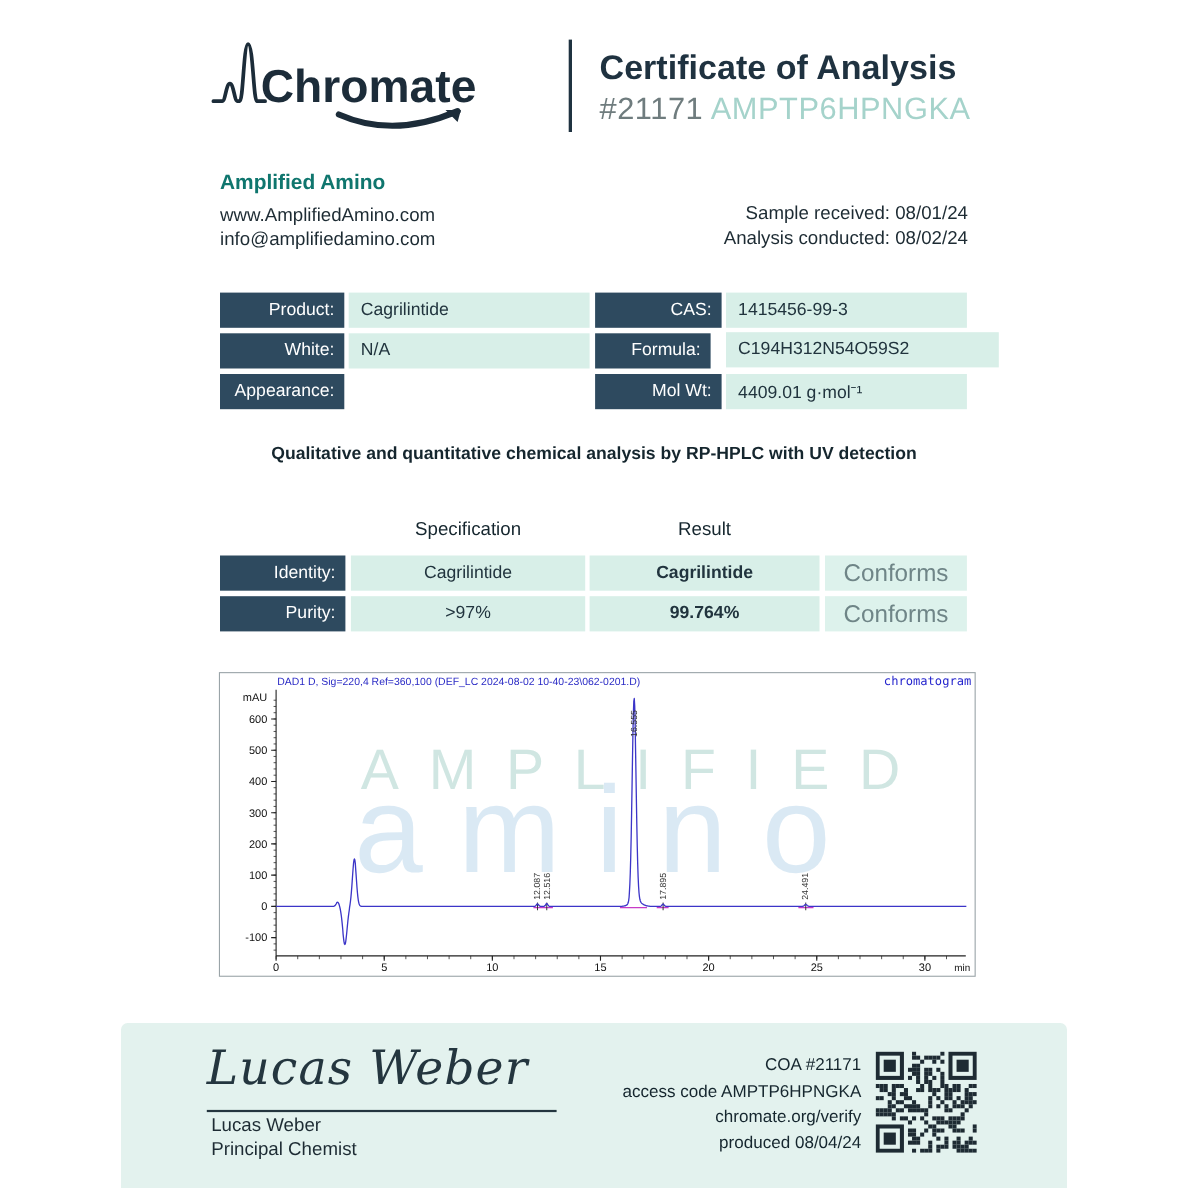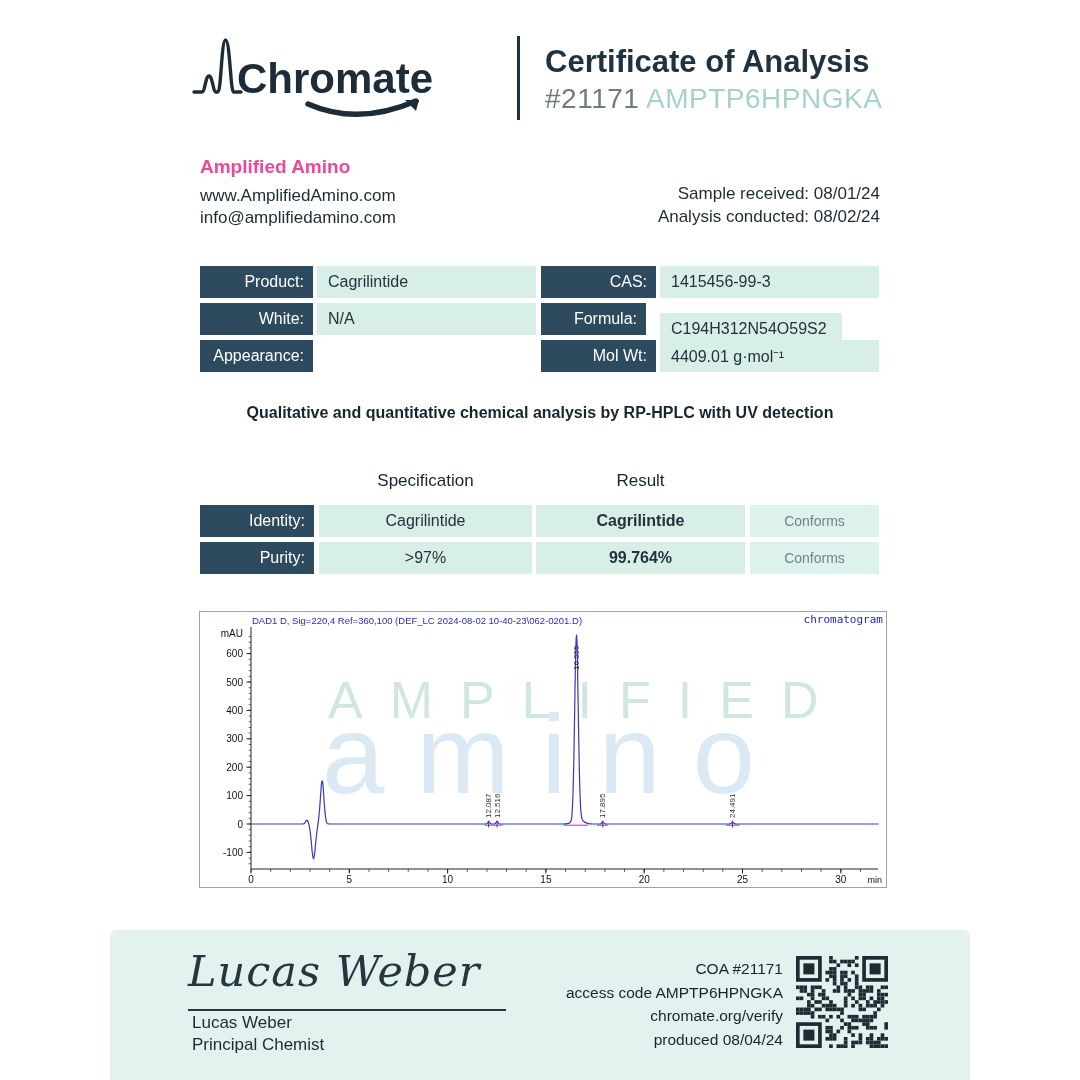--- a/index.html
+++ b/index.html
@@ -7,31 +7,31 @@
         font-family:"Liberation Sans",sans-serif;overflow:hidden;color:#1d2b33;}
   .abs{position:absolute;}
   
   #divider{left:517px;top:36px;width:3px;height:84px;background:var(--navy-text,#1f3240);}
   #cert-title{left:545px;top:44px;font-size:31px;font-weight:700;color:var(--navy-text,#1f3240);}
   #cert-sub{left:545px;top:83px;font-size:28px;letter-spacing:0.5px;}
   #cert-sub .num{color:var(--gray,#6f7c7e);}
   #cert-sub .code{color:var(--teal,#a5d3cb);}
   
   #supplier{left:200px;top:156px;line-height:22px;}
-  #supplier .name{font-size:19px;font-weight:700;margin-bottom:7px;color:#ec4899;}
+  #supplier .name{font-size:19px;font-weight:700;margin-bottom:7px;color:#0f766e;}
   #supplier .line{font-size:17px;color:#1d2b33;}
   #dates{right:200px;top:183px;text-align:right;font-size:17px;line-height:22.5px;}
   b{font-weight:400;}
   
   .cell{position:absolute;height:32px;display:flex;align-items:center;font-size:16px;box-sizing:border-box;}
   .dark{background:var(--navy,#2e4a5f);color:#fff;justify-content:flex-end;padding-right:9px;}
   .mint{background:var(--mint,#d8efe8);color:#21343e;padding-left:11px;}
   .mintc{background:var(--mint,#d8efe8);color:#21343e;justify-content:center;}
   .mintc.bold{font-weight:700;}
-  .conf{background:var(--mint-light,#ddf2ec);color:var(--conforms,#6f8587);justify-content:center;font-size:14px;}
+  .conf{background:var(--mint-light,#ddf2ec);color:var(--conforms,#6f8587);justify-content:center;font-size:22px;}
   #method{left:0;top:404px;width:1080px;text-align:center;font-size:16px;font-weight:700;color:#15262e;}
   .tbl-hdr{position:absolute;text-align:center;font-size:17px;font-weight:400;color:#15262e;}
   
   #chart-box{left:199px;top:611px;width:686px;height:275px;border:1px solid #9aa4a8;background:#fff;}
   #chart-title{position:absolute;left:52px;top:3px;font-size:9.5px;color:#2a2ac5;white-space:nowrap;}
   #chart-corner{position:absolute;right:3px;top:1px;font-family:"DejaVu Sans Mono",monospace;font-size:11px;color:#2525cd;}
   #wm1{position:absolute;left:128px;top:58px;font-size:52px;letter-spacing:27px;color:rgba(176,213,206,0.6);}
   #wm2{position:absolute;left:122px;top:78px;font-size:112px;letter-spacing:32px;color:rgba(168,203,228,0.42);}
   #plot{position:absolute;left:0;top:0;}
   
@@ -70,21 +70,21 @@
 
   <div class="cell dark" style="left:200px;top:266px;width:113px">Product:</div>
   <div class="cell mint" style="left:317px;top:266px;width:219px">Cagrilintide</div>
   <div class="cell dark" style="left:200px;top:303px;width:113px">White:</div>
   <div class="cell mint" style="left:317px;top:303px;width:219px">N/A</div>
   <div class="cell dark" style="left:200px;top:340px;width:113px">Appearance:</div>
 
   <div class="cell dark" style="left:541px;top:266px;width:115px">CAS:</div>
   <div class="cell mint" style="left:660px;top:266px;width:219px">1415456-99-3</div>
   <div class="cell dark" style="left:541px;top:303px;width:105px">Formula:</div>
-  <div class="cell mint" style="left:660px;top:313px;width:182px">C194H312N54O59S2</div>
+  <div class="cell mint" style="left:660px;top:302px;width:248px">C194H312N54O59S2</div>
   <div class="cell dark" style="left:541px;top:340px;width:115px">Mol Wt:</div>
   <div class="cell mint" style="left:660px;top:340px;width:219px">4409.01 g·mol⁻¹</div>
 
   <div id="method" class="abs">Qualitative and quantitative chemical analysis by RP-HPLC with UV detection</div>
 
   <div class="tbl-hdr" style="left:319px;top:471px;width:213px">Specification</div>
   <div class="tbl-hdr" style="left:536px;top:471px;width:209px">Result</div>
 
   <div class="cell dark" style="left:200px;top:505px;width:114px">Identity:</div>
   <div class="cell mintc" style="left:319px;top:505px;width:213px">Cagrilintide</div>

